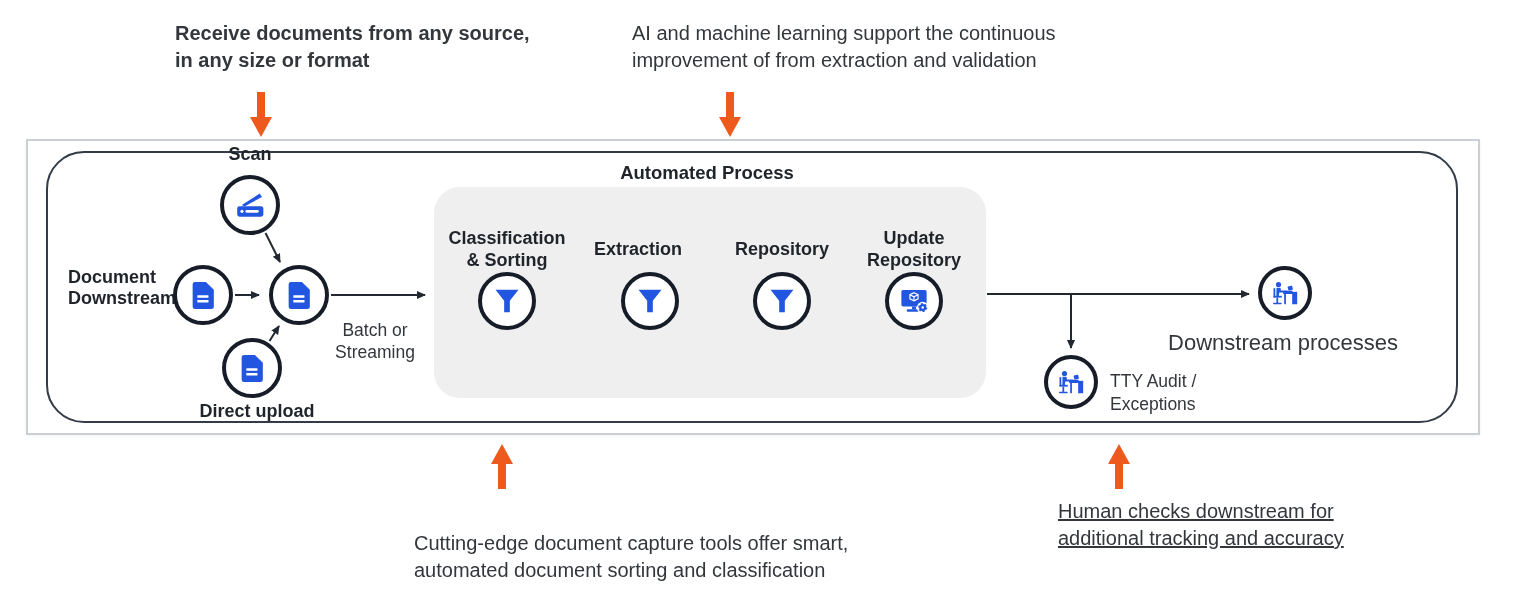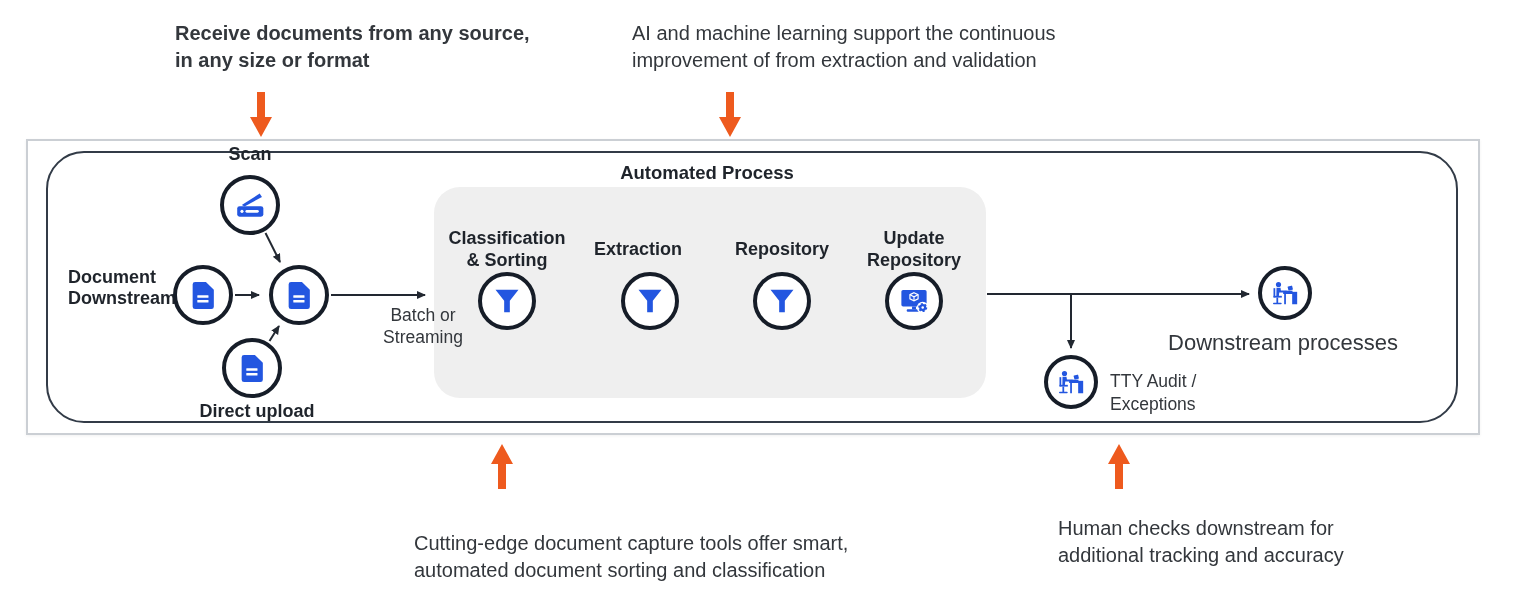--- a/index.html
+++ b/index.html
@@ -126,21 +126,21 @@
 <div class="abs node-circle c60" style="left:222px;top:338px;">
   <svg width="31" height="31" viewBox="0 0 36 36">
     <path fill="#2356E0" d="M8.2 2.2 H20.8 L30 11.4 V31 a2.8 2.8 0 0 1 -2.8 2.8 H8.2 A2.8 2.8 0 0 1 5.4 31 V5 a2.8 2.8 0 0 1 2.8 -2.8 Z"></path>
     <rect x="10.8" y="17.8" width="13" height="2.9" rx="0.6" fill="#fff"></rect>
     <rect x="10.8" y="23.2" width="13" height="2.9" rx="0.6" fill="#fff"></rect>
   </svg>
 </div>
 
 <div class="abs blabel center" style="left:172px;top:401px;width:170px;">Direct upload</div>
 
-<div class="abs rlabel pre center" style="left:330px;top:304px;width:90px;line-height:22px;margin-left:48px;">Batch or
+<div class="abs rlabel pre center" style="left:330px;top:319px;width:90px;line-height:22px;">Batch or
 Streaming</div>
 
 <div class="abs blabel center" style="left:557px;top:162px;width:300px;font-size:18.5px;">Automated Process</div>
 
 <div class="abs stage-label pre" style="left:417px;top:226px;width:180px;">Classification
 &amp; Sorting</div>
 <div class="abs node-circle c58" style="left:478px;top:272px;">
   <svg width="30" height="30" viewBox="0 0 36 36">
     <polygon fill="#2356E0" points="4.2,4.6 31.8,4.6 21.4,17.6 21.4,31.4 14.6,31.4 14.6,17.6"></polygon>
   </svg>
@@ -219,14 +219,14 @@
 <svg class="abs orange-arrow" style="left:491px;top:444px;" viewBox="0 0 22 45">
   <polygon points="11,0 22,20 15,20 15,45 7,45 7,20 0,20" fill="#EE5A1E"></polygon>
 </svg>
 <svg class="abs orange-arrow" style="left:1108px;top:444px;" viewBox="0 0 22 45">
   <polygon points="11,0 22,20 15,20 15,45 7,45 7,20 0,20" fill="#EE5A1E"></polygon>
 </svg>
 
 <div class="abs ann pre" style="left:414px;top:530px;width:500px;">Cutting-edge document capture tools offer smart,
 automated document sorting and classification</div>
 
-<div class="abs ann pre" style="left:1058px;top:515px;width:380px;">Human checks downstream for
+<div class="abs ann pre" style="left:1058px;top:498px;width:380px;text-decoration:underline;">Human checks downstream for
 additional tracking and accuracy</div>
 
 </body></html>

